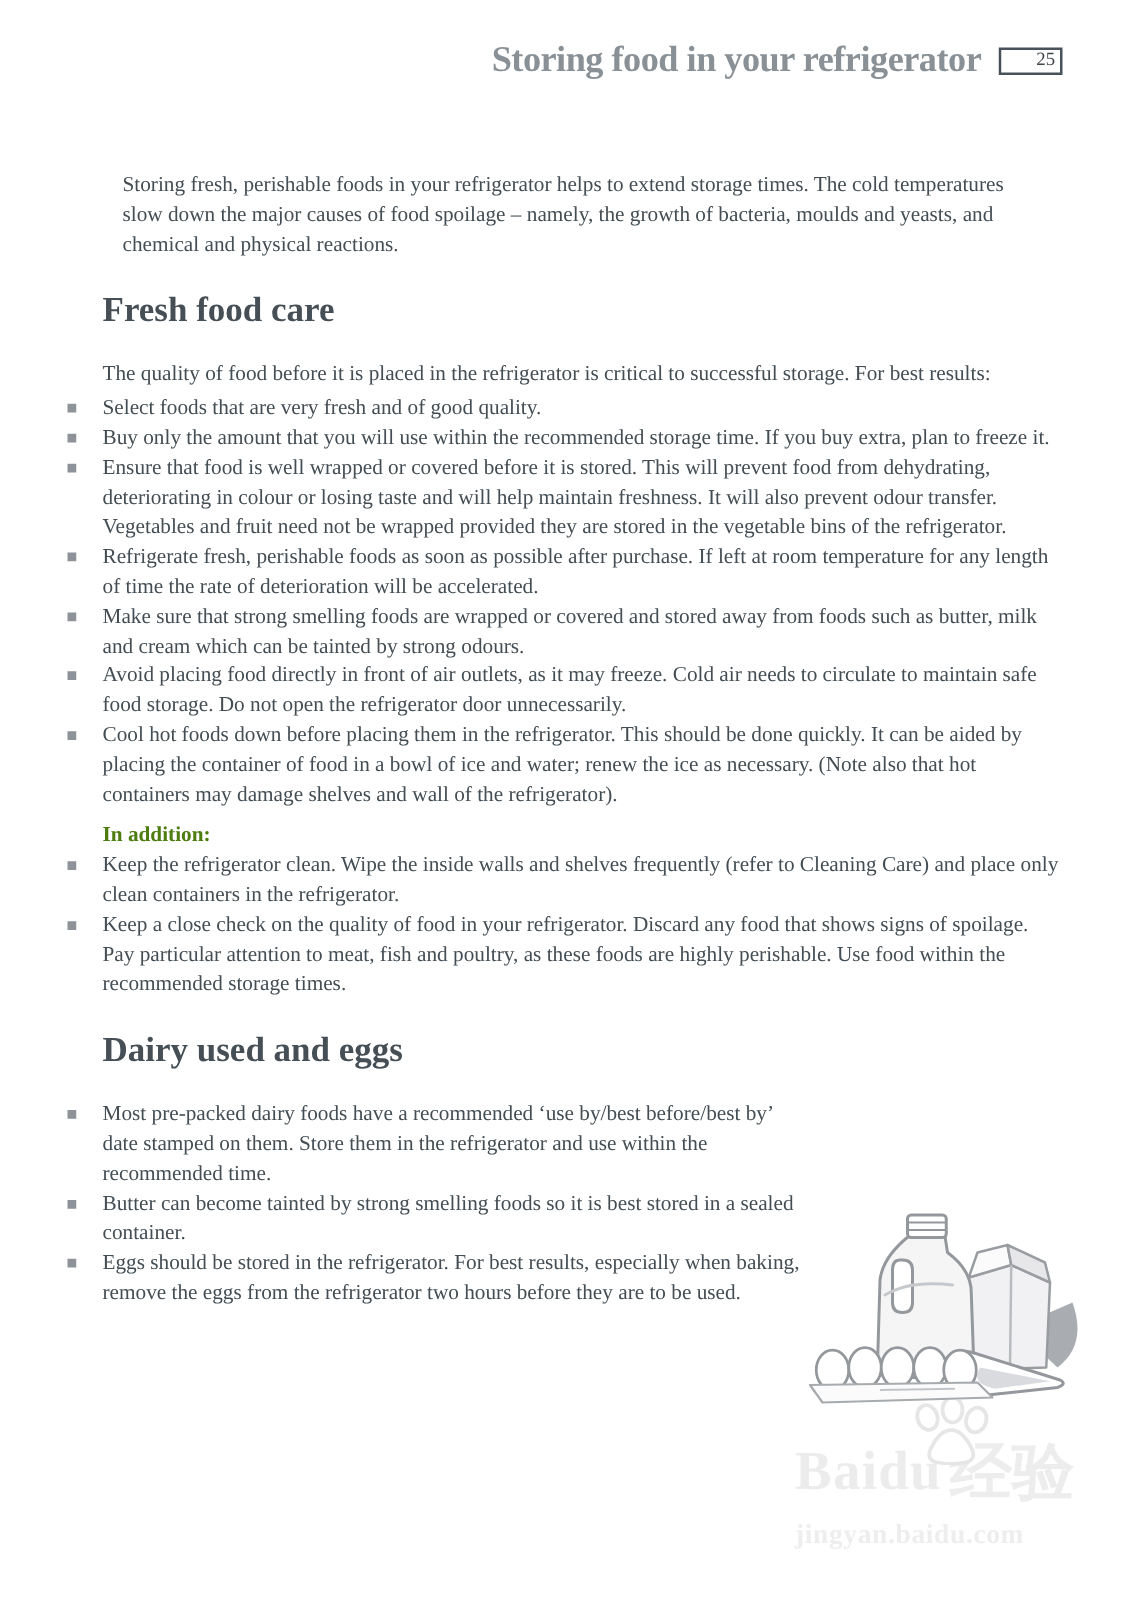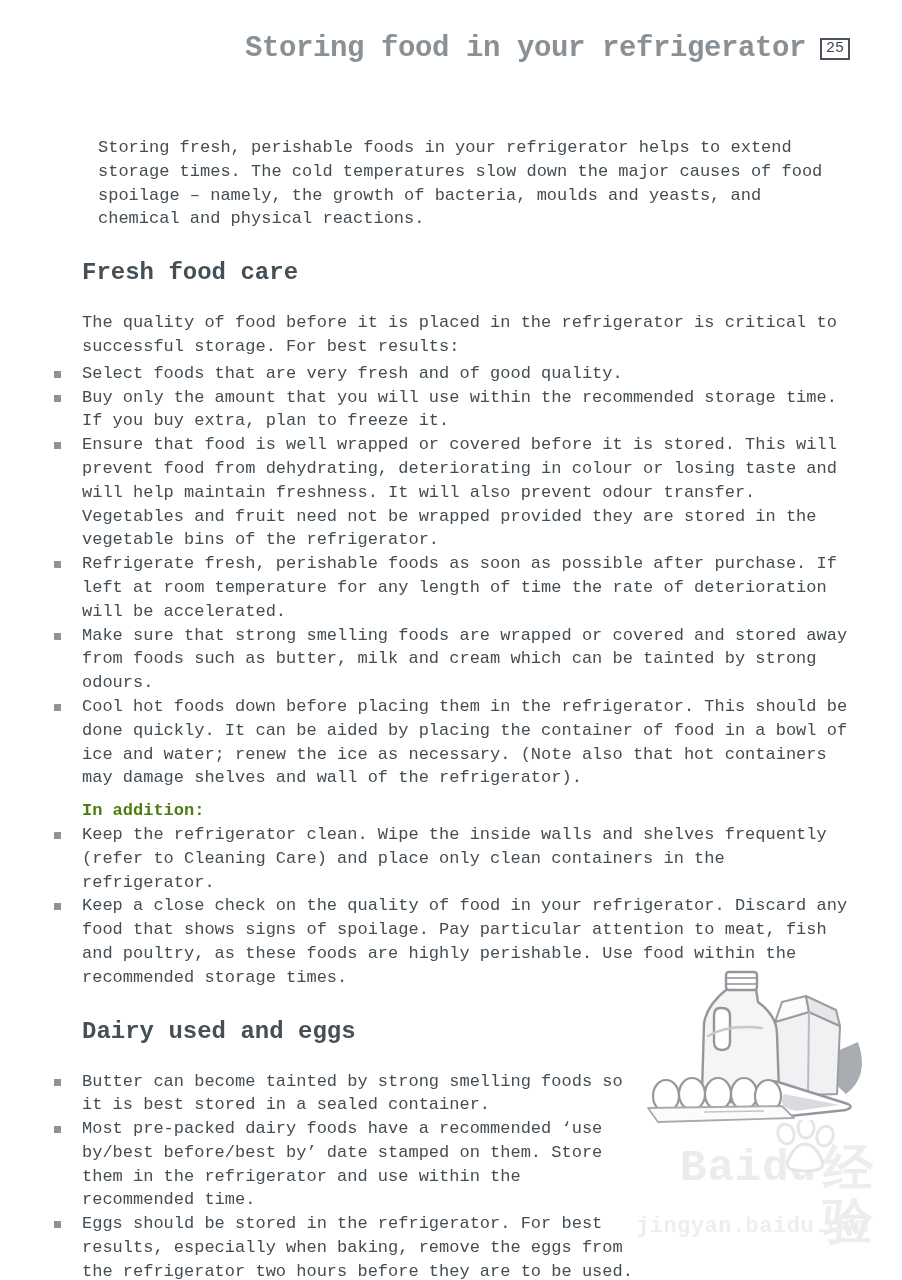--- a/index.html
+++ b/index.html
@@ -1,70 +1,70 @@
 <!DOCTYPE html>
 <html><head>
 <meta charset="utf-8">
 <style>
   * { margin:0; padding:0; box-sizing:border-box; }
   html,body { background:#ffffff; }
   .page {
     position:relative;
     width:902px; height:1280px;
     background:#ffffff;
-    font-family:Liberation Mono, monospace;
+    font-family:Liberation Serif, serif;
     color:#434d53;
     overflow:hidden;
     padding-left:36px;
   }
   
   .header {
     position:absolute; top:32px; left:0; right:52px;
     display:flex; justify-content:flex-end; align-items:center; gap:14px;
   }
   .doc-title {
     font-size:29px; font-weight:bold; color:#8a9196; letter-spacing:-0.4px;
   }
   .page-box {
-    width:30px; height:22px;
+    width:51px; height:22px;
     border:2px solid #49525;
     border:2px solid #49525a;
     display:flex; align-items:center; justify-content:flex-end;
     padding-right:4px;
     font-size:15px; color:#3d464b; background:#ffffff;
   }
   
   .content {
     position:absolute; left:82px; top:120px; width:766px;
     font-size:17px; line-height:23.8px;
   }
   .intro { margin:16px; }
   h2.section-heading {
-    font-size:24px; font-weight:bold; color:#454f55;
+    font-size:28px; font-weight:bold; color:#454f55;
     margin:30px 0 26px 0; line-height:24px;
   }
   p.lead { margin:0 0 3px 0; }
   ul.bullets { list-style:none; margin:0; }
   ul.bullets li { position:relative; }
   .bullet-square {
     position:absolute; left:-28px; top:9px;
     width:7px; height:7px; background:#8d9399; display:block;
   }
   p.subheading { font-weight:bold; margin:9px 0 0 0; color:#4d7c0f; }
   ul.dairy { max-width:560px; }
   
   .illustration {
     position:absolute; left:644px; top:944px; width:238px; height:182px;
   }
   
   .watermark {
     position:absolute; left:636px; top:1146px; width:250px;
     color:#ececec; user-select:none;
   }
-  .wm-row { position:relative; display:flex; align-items:flex-start; gap:6px; height:62px;margin-left:44px; }
+  .wm-row { position:relative; display:flex; align-items:center; gap:6px; height:62px; }
   .wm-brand { font-size:44px; font-weight:bold; letter-spacing:1px; color:#ececec; line-height:1; }
   .wm-cn { font-size:50px; font-weight:bold; color:#ededed; line-height:1.05; }
   .wm-paw { position:absolute; left:92px; top:-26px; }
   .wm-url { font-size:22px; font-weight:bold; color:#eeeeee; margin-top:6px; letter-spacing:0.5px; }
 </style>
 </head>
 <body>
 
 <div class="page">
 
@@ -82,36 +82,36 @@
     <h2 class="section-heading">Fresh food care</h2>
 
     <p class="lead">The quality of food before it is placed in the refrigerator is critical to successful storage. For best results:</p>
 
     <ul class="bullets">
       <li><span class="bullet-square"></span><span>Select foods that are very fresh and of good quality.</span></li>
       <li><span class="bullet-square"></span><span>Buy only the amount that you will use within the recommended storage time. If you buy extra, plan to freeze it.</span></li>
       <li><span class="bullet-square"></span><span>Ensure that food is well wrapped or covered before it is stored. This will prevent food from dehydrating, deteriorating in colour or losing taste and will help maintain freshness. It will also prevent odour transfer. Vegetables and fruit need not be wrapped provided they are stored in the vegetable bins of the refrigerator.</span></li>
       <li><span class="bullet-square"></span><span>Refrigerate fresh, perishable foods as soon as possible after purchase. If left at room temperature for any length of time the rate of deterioration will be accelerated.</span></li>
       <li><span class="bullet-square"></span><span>Make sure that strong smelling foods are wrapped or covered and stored away from foods such as butter, milk and cream which can be tainted by strong odours.</span></li>
-      <li><span class="bullet-square"></span></li>
+      <li><span class="bullet-square"></span><span>Avoid placing food directly in front of air outlets, as it may freeze. Cold air needs to circulate to maintain safe food storage. Do not open the refrigerator door unnecessarily.</span></li>
       <li><span class="bullet-square"></span><span>Cool hot foods down before placing them in the refrigerator. This should be done quickly. It can be aided by placing the container of food in a bowl of ice and water; renew the ice as necessary. (Note also that hot containers may damage shelves and wall of the refrigerator).</span></li>
     </ul>
 
     <p class="subheading">In addition:</p>
 
     <ul class="bullets">
       <li><span class="bullet-square"></span><span>Keep the refrigerator clean. Wipe the inside walls and shelves frequently (refer to Cleaning Care) and place only clean containers in the refrigerator.</span></li>
       <li><span class="bullet-square"></span><span>Keep a close check on the quality of food in your refrigerator. Discard any food that shows signs of spoilage. Pay particular attention to meat, fish and poultry, as these foods are highly perishable. Use food within the recommended storage times.</span></li>
     </ul>
 
     <h2 class="section-heading">Dairy used and eggs</h2>
 
     <ul class="bullets dairy">
+      <li><span class="bullet-square"></span><span>Most pre-packed dairy foods have a recommended ‘use by/best before/best by’ date stamped on them. Store them in the refrigerator and use within the recommended time.</span></li>
       <li><span class="bullet-square"></span><span>Butter can become tainted by strong smelling foods so it is best stored in a sealed container.</span></li>
-      <li><span class="bullet-square"></span><span>Most pre-packed dairy foods have a recommended ‘use by/best before/best by’ date stamped on them. Store them in the refrigerator and use within the recommended time.</span></li>
       <li><span class="bullet-square"></span><span>Eggs should be stored in the refrigerator. For best results, especially when baking, remove the eggs from the refrigerator two hours before they are to be used.</span></li>
     </ul>
 
   </div>
 
   <div class="illustration">
     <svg width="238" height="182" viewBox="0 0 238 182" xmlns="http://www.w3.org/2000/svg">
 
       <path d="M168,118 L214,98 Q226,132 202,150 Z" fill="#a9adb1" stroke="none"></path>
 

